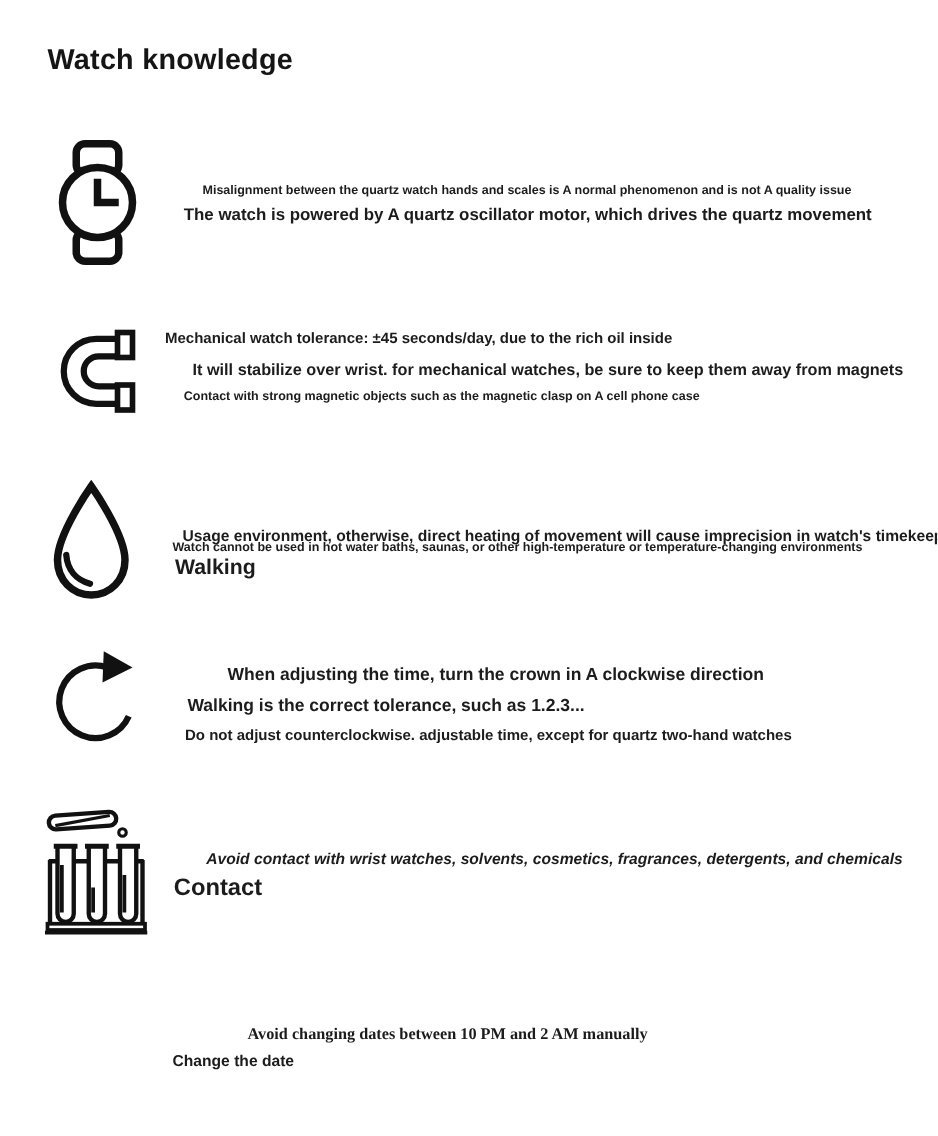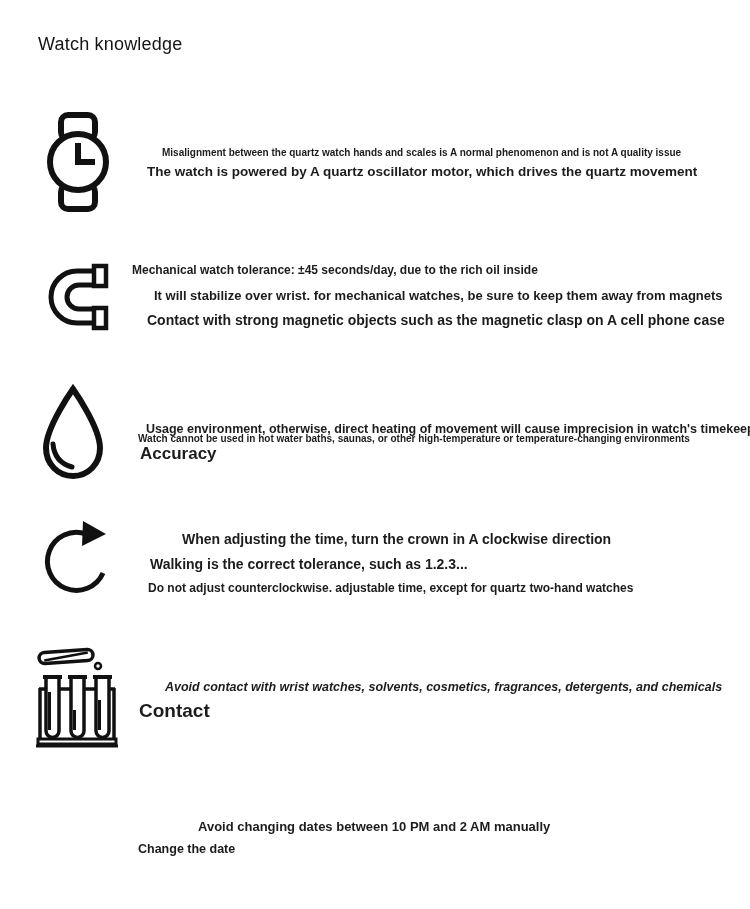--- a/index.html
+++ b/index.html
@@ -2,21 +2,21 @@
 <html><head>
 <meta charset="utf-8">
 <style>
   html,body{margin:0;padding:0;background:#fff;}
   .canvas{
     position:relative;width:750px;height:909px;background:#ffffff;
     font-family:"Liberation Sans",sans-serif;color:#111;overflow:hidden;
   }
   .title{
     position:absolute;left:38px;top:34px;margin:0;
-    font-size:18px;font-weight:400;letter-spacing:.2px;color:#151515;text-align:right;
+    font-size:23px;font-weight:700;letter-spacing:.2px;color:#151515;text-align:right;
   }
   .ln{
     position:absolute;margin:0;font-weight:700;white-space:nowrap;color:#1c1c1c;
   }
   .icon{position:absolute;display:block;}
   .icon svg{display:block;width:100%;height:100%;}
 
   
   .i-watch   {left:44px;top:112px;width:68px;height:100px;}
   .i-magnet  {left:45px;top:261px;width:64px;height:72px;}
@@ -24,34 +24,34 @@
   .i-rotate  {left:42px;top:518px;width:66px;height:82px;}
   .i-tubes   {left:36px;top:642px;width:82px;height:106px;}
   .i-calendar{left:42px;top:787px;width:62px;height:94px;}
 
   
   .s1l1{left:162px;top:147px;font-size:10px;}
   .s1l2{left:147px;top:164px;font-size:13.5px;}
 
   .s2l1{left:132px;top:263px;font-size:12px;}
   .s2l2{left:154px;top:288px;font-size:13px;}
-  .s2l3{left:147px;top:312px;font-size:14px;}
+  .s2l3{left:147px;top:312px;font-size:10px;}
 
   .s3l1{left:138px;top:401px;font-size:10px;margin-top:32px;}
   .s3l2{left:146px;top:422px;font-size:12.5px;}
   .s3l3{left:140px;top:444px;font-size:17px;}
 
   .s4l1{left:182px;top:531px;font-size:14px;}
   .s4l2{left:150px;top:556px;font-size:14px;}
   .s4l3{left:148px;top:581px;font-size:12px;}
 
   .s5l1{left:165px;top:680px;font-size:12.5px;font-style:italic;}
   .s5l2{left:139px;top:700px;font-size:19px;}
 
-  .s6l1{left:198px;top:819px;font-size:13px;}
+  .s6l1{left:198px;top:819px;font-size:13px;font-family:Liberation Serif, serif;}
   .s6l2{left:138px;top:842px;font-size:12.5px;}
 </style>
 </head>
 <body>
 
 <div class="canvas">
 
   <h1 class="title">Watch knowledge</h1>
 
   <span class="icon i-watch">
@@ -77,21 +77,21 @@
   <p class="ln s2l3">Contact with strong magnetic objects such as the magnetic clasp on A cell phone case</p>
 
   <span class="icon i-drop">
     <svg viewBox="0 0 66 98" xmlns="http://www.w3.org/2000/svg">
       <path d="M33 5 C33 5 6 43 6 64 C6 80 18 92 33 92 C48 92 60 80 60 64 C60 43 33 5 33 5 Z" fill="none" stroke="#111" stroke-width="6"></path>
       <path d="M13 60 C14 72 21 80 32 83" fill="none" stroke="#111" stroke-width="5" stroke-linecap="round"></path>
     </svg>
   </span>
   <p class="ln s3l1">Watch cannot be used in hot water baths, saunas, or other high-temperature or temperature-changing environments</p>
   <p class="ln s3l2">Usage environment, otherwise, direct heating of movement will cause imprecision in watch's timekeeping</p>
-  <p class="ln s3l3">Accuracy</p>
+  <p class="ln s3l3">Walking</p>
 
   <span class="icon i-rotate">
     <svg viewBox="0 0 66 82" xmlns="http://www.w3.org/2000/svg">
       <path d="M61 55 A29 29 0 1 1 44 16" fill="none" stroke="#111" stroke-width="5"></path>
       <polygon points="41,3 64,16 40,28" fill="#111"></polygon>
     </svg>
   </span>
   <p class="ln s4l1">When adjusting the time, turn the crown in A clockwise direction</p>
   <p class="ln s4l2">Walking is the correct tolerance, such as 1.2.3...</p>
   <p class="ln s4l3">Do not adjust counterclockwise. adjustable time, except for quartz two-hand watches</p>

